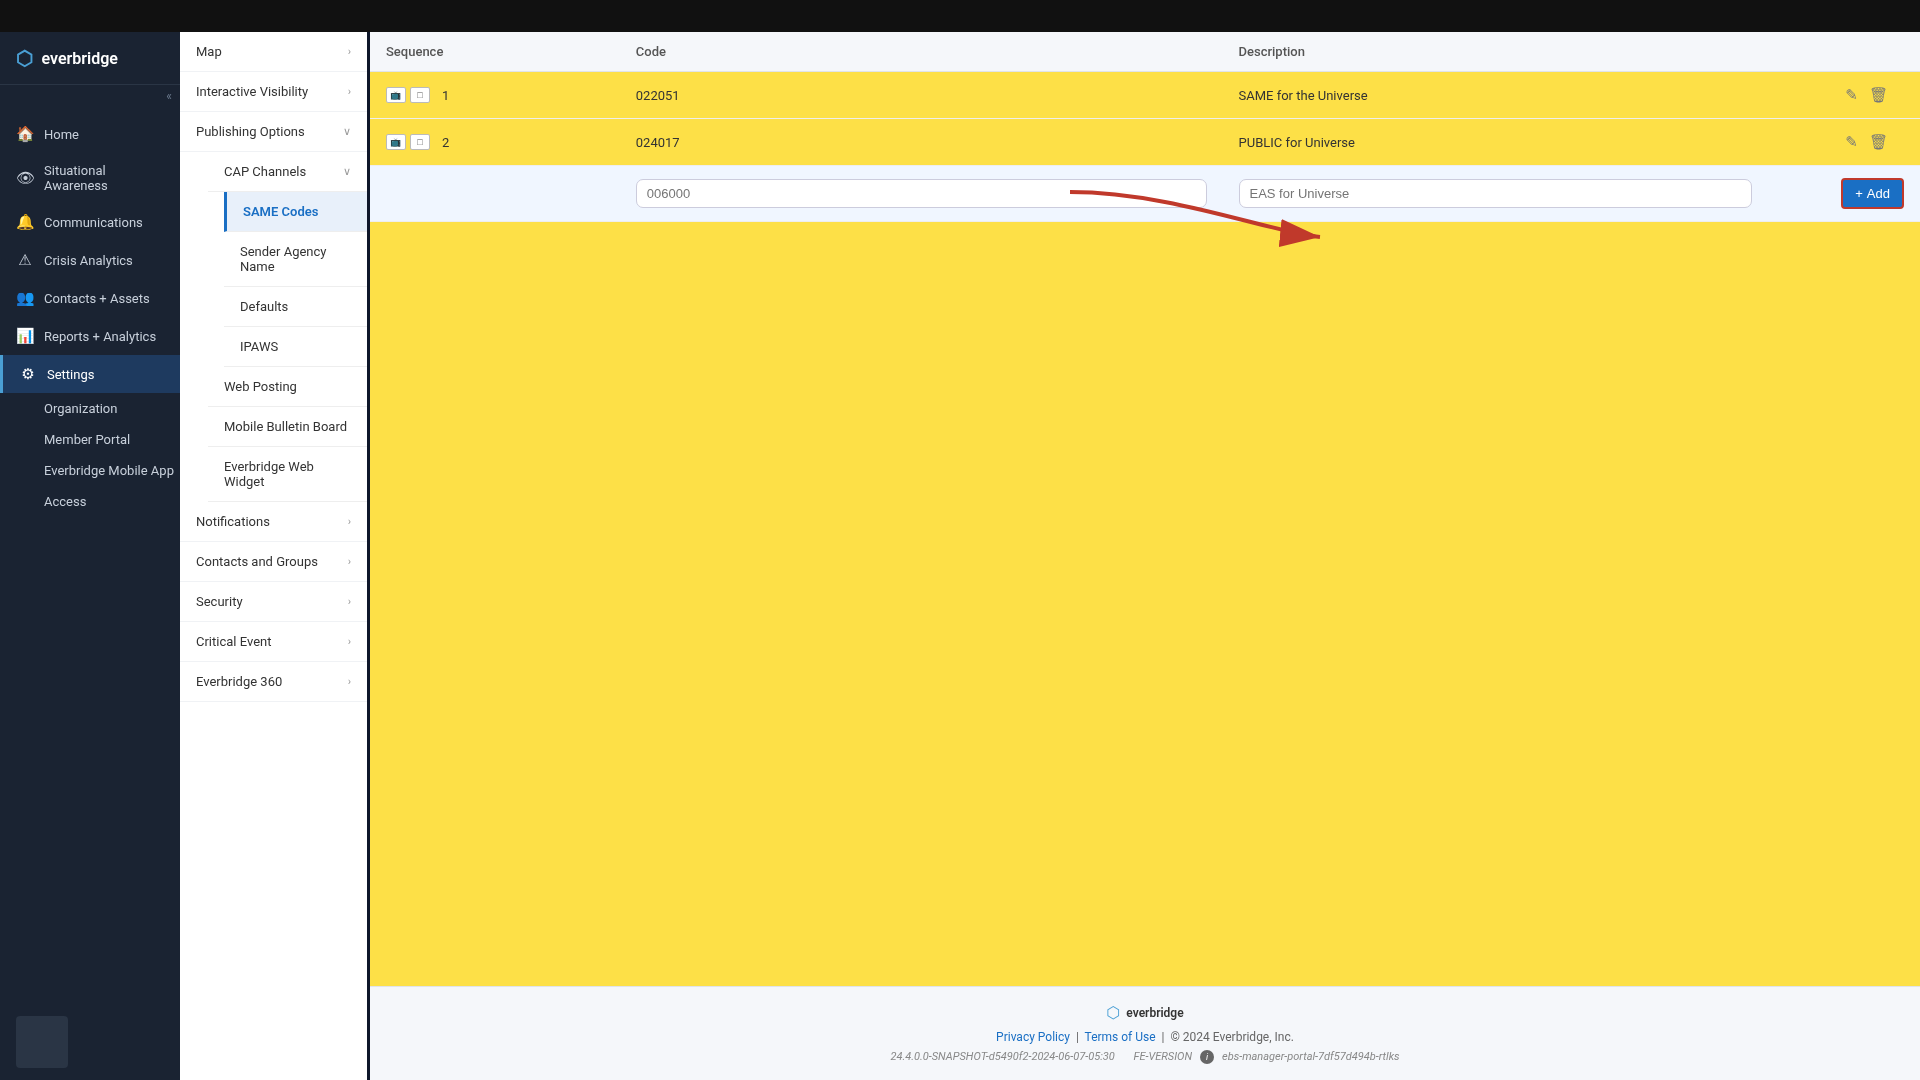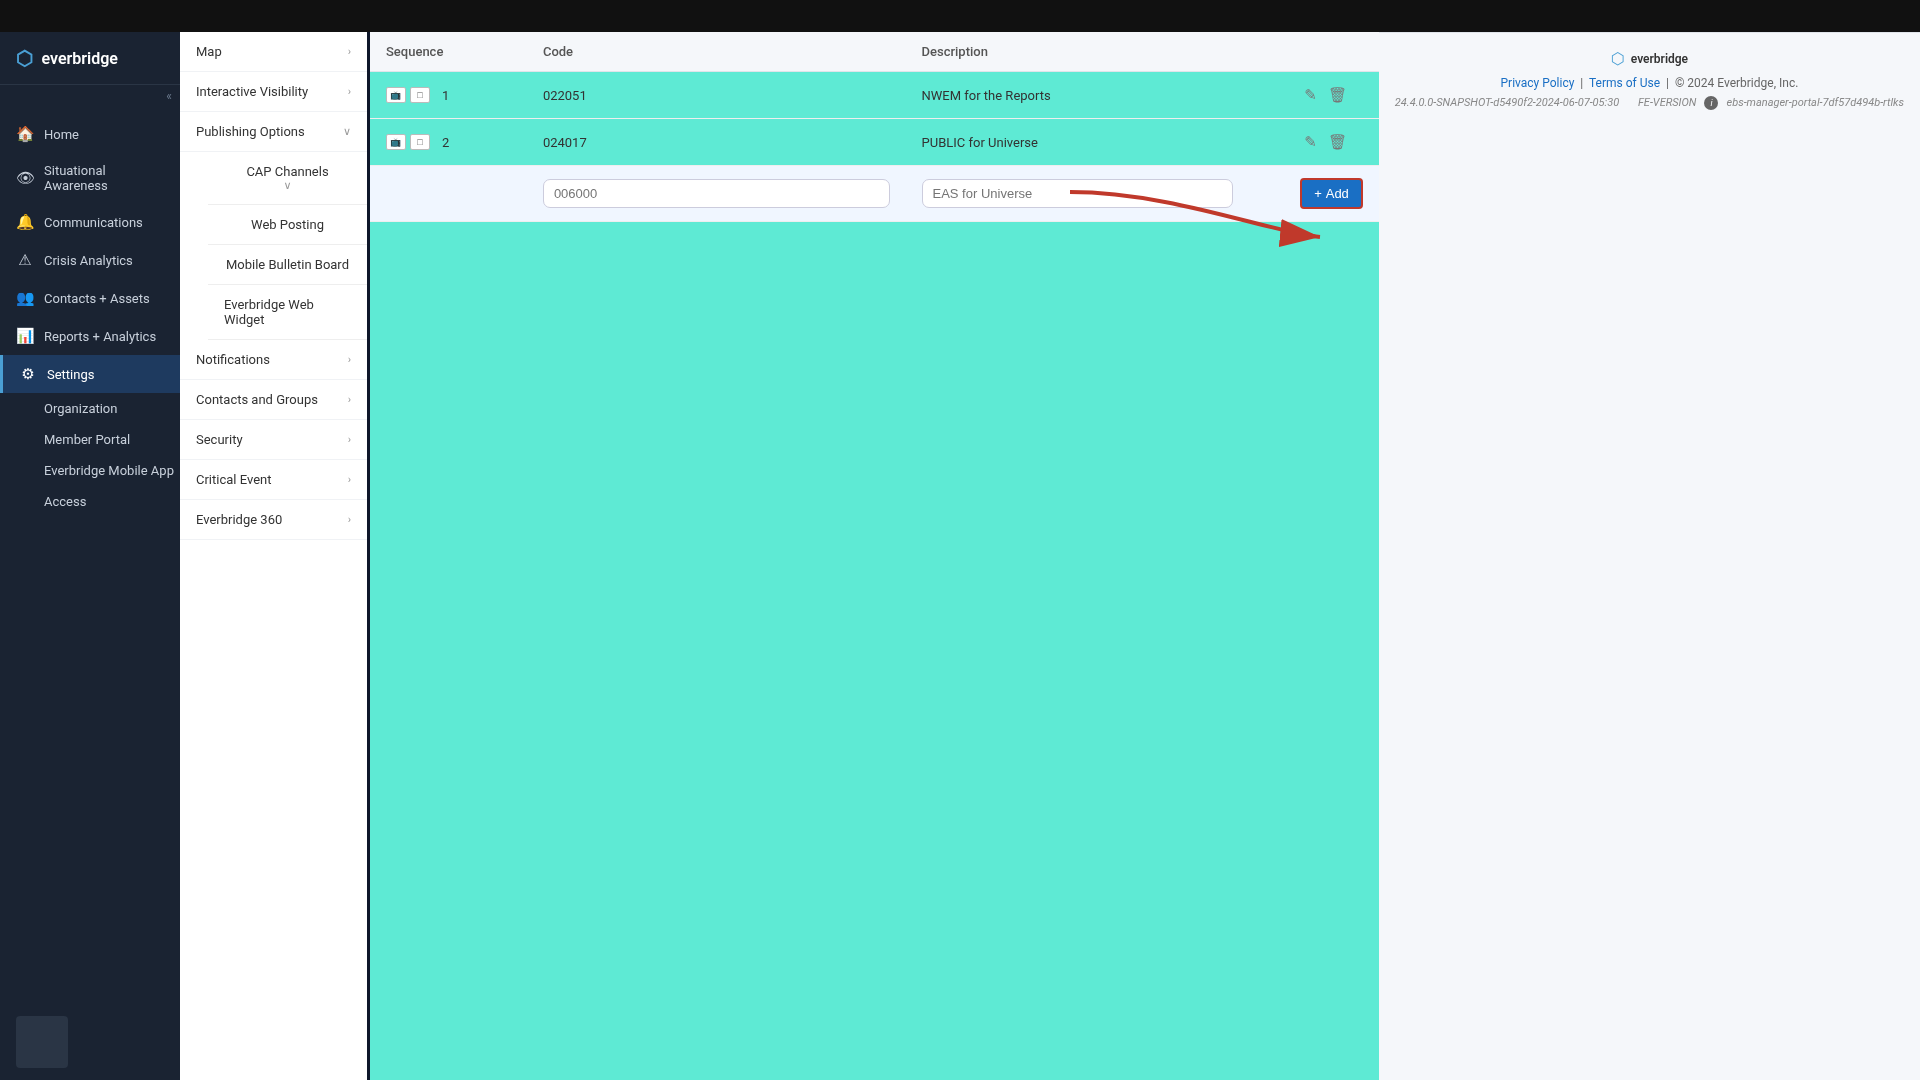--- a/index.html
+++ b/index.html
@@ -26,25 +26,25 @@
     .sidebar-sub-item { padding: 8px 0; cursor: pointer; color: #c8d0db; }
 
     .sidebar-footer { padding: 12px 16px; }
     .sidebar-avatar { width: 52px; height: 52px; background: #2a3545; border-radius: 4px; }
 
     
     .submenu-panel { width: 190px; background: #fff; border-right: 3px solid #0f172a; overflow-y: auto; flex-shrink: 0; }
     .submenu-item { display: flex; align-items: center; justify-content: space-between; padding: 12px 16px; cursor: pointer; color: #333; font-size: 13px; border-bottom: 1px solid #f0f2f5; }
     .submenu-item .chevron { color: #999; font-size: 11px; }
     .submenu-sub { padding-left: 28px; }
-    .submenu-sub .submenu-item { font-size: 13px; border-bottom: 1px solid #eee; flex-direction: column; }
+    .submenu-sub .submenu-item { font-size: 13px; border-bottom: 1px solid #eee; }
     .submenu-sub .submenu-item.active-sub { color: #1a6fc4; font-weight: 600; background: #e8f0fa; border-left: 3px solid #1a6fc4; }
 
     
-    .main-content { flex: 1; overflow-y: auto; background: #5eead4; display: flex; flex-direction: row; }
+    .main-content { flex: 1; overflow-y: auto; background: #fde047; display: flex; flex-direction: column; }
 
     .content-area { flex: 1; padding: 0; }
 
     
     .data-table { width: 100%; border-collapse: collapse; }
     .data-table th { background: #f5f7fa; padding: 12px 16px; text-align: left; font-size: 13px; color: #555; font-weight: 500; border-bottom: 1px solid #e0e4ea; }
     .data-table td { padding: 12px 16px; border-bottom: 1px solid #eee; font-size: 13px; color: #333; vertical-align: middle; }
 
     .row-icons { display: flex; align-items: center; gap: 4px; }
     .row-icon { width: 20px; height: 16px; border: 1px solid #bbb; border-radius: 2px; display: inline-flex; align-items: center; justify-content: center; font-size: 9px; color: #555; background: #fff; }
@@ -144,20 +144,34 @@
 
     <div class="submenu-item">
       <span>Publishing Options</span>
       <span class="chevron">∨</span>
     </div>
 
     <div class="submenu-sub">
       <div class="submenu-item">
         <span>CAP Channels</span>
         <span class="chevron">∨</span>
+      </div>
+      <div style="padding-left: 16px;">
+        <div class="submenu-item active-sub" style="border-left: 3px solid #1a6fc4; background:#e8f0fa; color:#1a6fc4; font-weight:600;">
+          <span>SAME Codes</span>
+        </div>
+        <div class="submenu-item">
+          <span>Sender Agency Name</span>
+        </div>
+        <div class="submenu-item">
+          <span>Defaults</span>
+        </div>
+        <div class="submenu-item">
+          <span>IPAWS</span>
+        </div>
       </div>
       <div class="submenu-item">
         <span>Web Posting</span>
       </div>
       <div class="submenu-item">
         <span>Mobile Bulletin Board</span>
       </div>
       <div class="submenu-item">
         <span>Everbridge Web Widget</span>
       </div>
@@ -210,21 +224,21 @@
 
           <tr>
             <td>
               <div class="row-icons">
                 <span class="row-icon">📺</span>
                 <span class="row-icon">□</span>
                 <span style="margin-left:8px;">1</span>
               </div>
             </td>
             <td>022051</td>
-            <td>NWEM for the Reports</td>
+            <td>SAME for the Universe</td>
             <td>
               <button class="action-btn" title="Edit">✎</button>
               <button class="action-btn" title="Delete">🗑</button>
             </td>
           </tr>
 
           <tr>
             <td>
               <div class="row-icons">
                 <span class="row-icon">📺</span>

